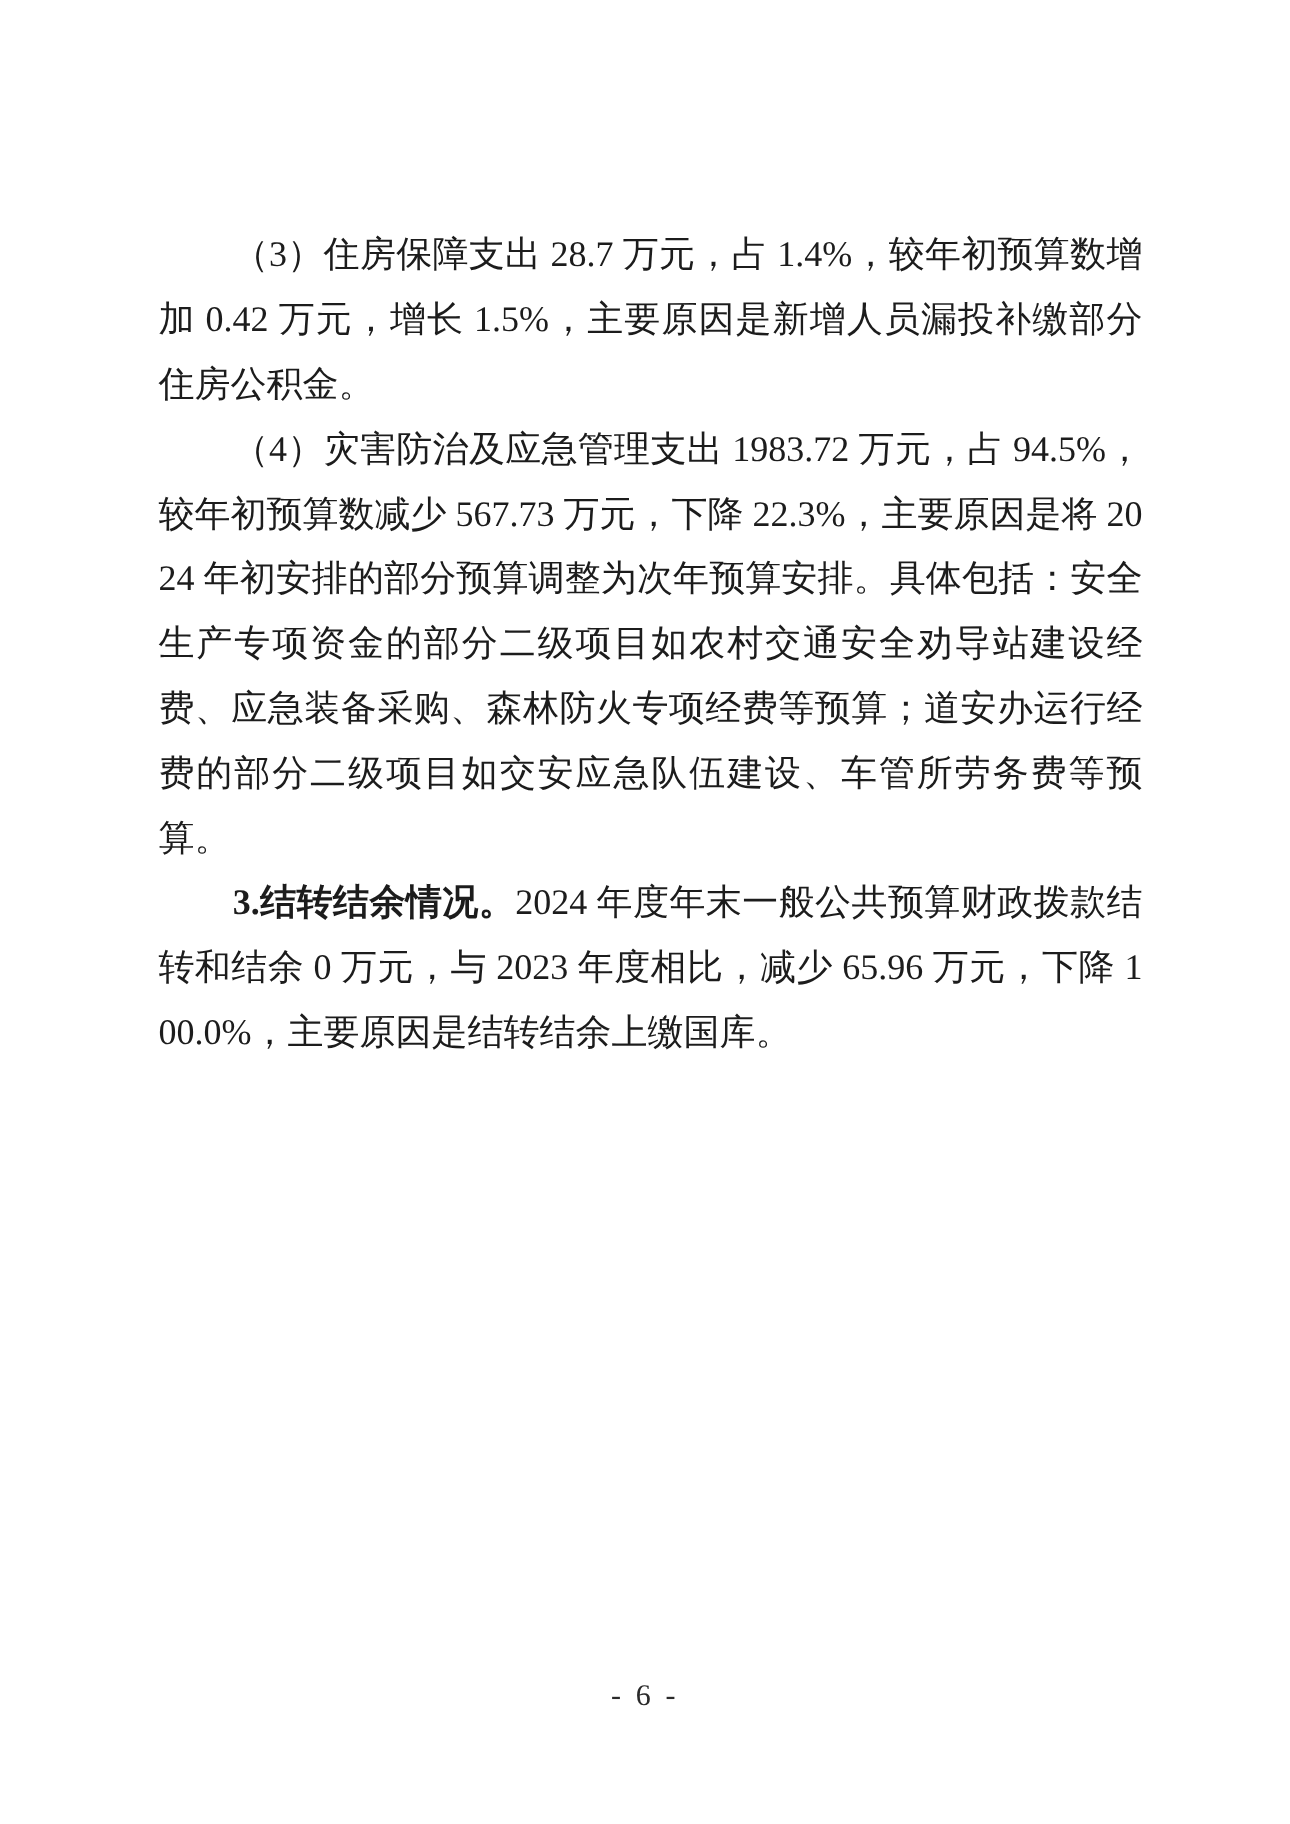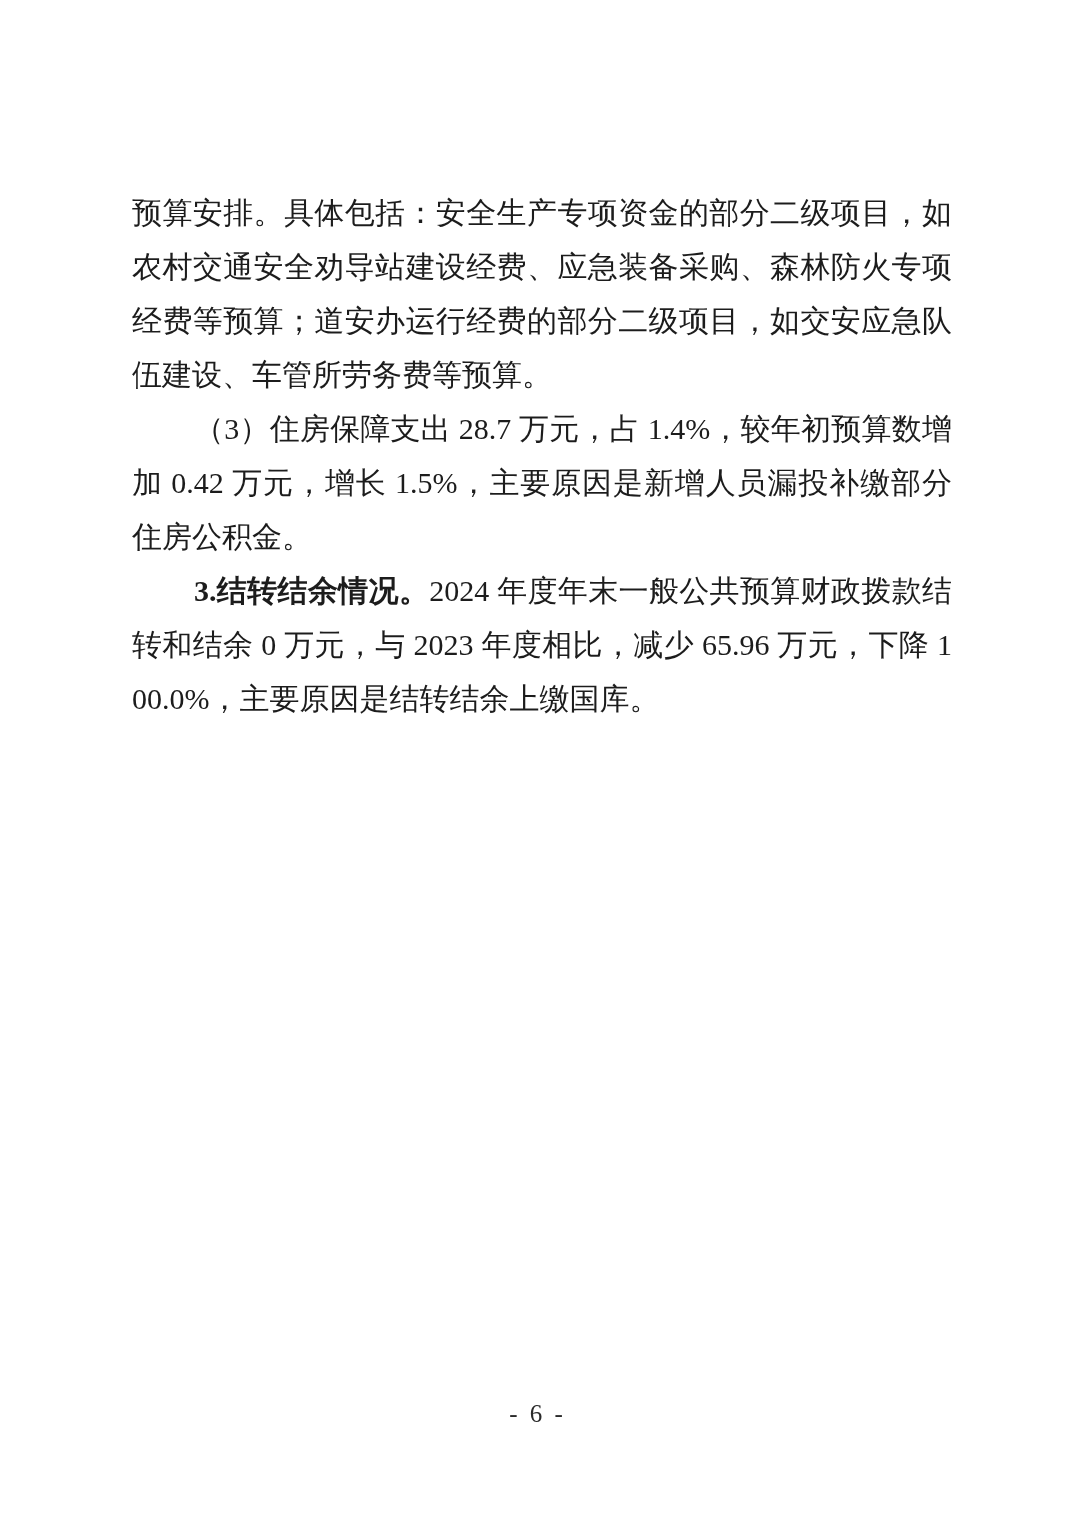--- a/index.html
+++ b/index.html
@@ -47,18 +47,18 @@
     font-size: 25px;
     color: #2a2a2a;
     letter-spacing: 3px;
   }
 </style>
 </head>
 <body>
 
 <div class="page">
   <div class="doc-body">
-    <p class="para">预算安排。具体包括：安全生产专项资金的部分二级项目，如农村交通安全劝导站建设经费、应急装备采购、森林防火专项经费等预算；道安办运行经费的部分二级项目，如交安应急队伍建设、车管所劳务费等预算。</p>
     <p class="para indent">（3）住房保障支出 28.7 万元，占 1.4%，较年初预算数增加 0.42 万元，增长 1.5%，主要原因是新增人员漏投补缴部分住房公积金。</p>
+    <p class="para indent">（4）灾害防治及应急管理支出 1983.72 万元，占 94.5%，较年初预算数减少 567.73 万元，下降 22.3%，主要原因是将 2024 年初安排的部分预算调整为次年预算安排。具体包括：安全生产专项资金的部分二级项目如农村交通安全劝导站建设经费、应急装备采购、森林防火专项经费等预算；道安办运行经费的部分二级项目如交安应急队伍建设、车管所劳务费等预算。</p>
     <p class="para indent"><strong>3.结转结余情况。</strong><span>2024 年度年末一般公共预算财政拨款结转和结余 0 万元，与 2023 年度相比，减少 65.96 万元，下降 100.0%，主要原因是结转结余上缴国库。</span></p>
   </div>
   <div class="page-footer">- 6 -</div>
 </div>
 
 </body></html>

